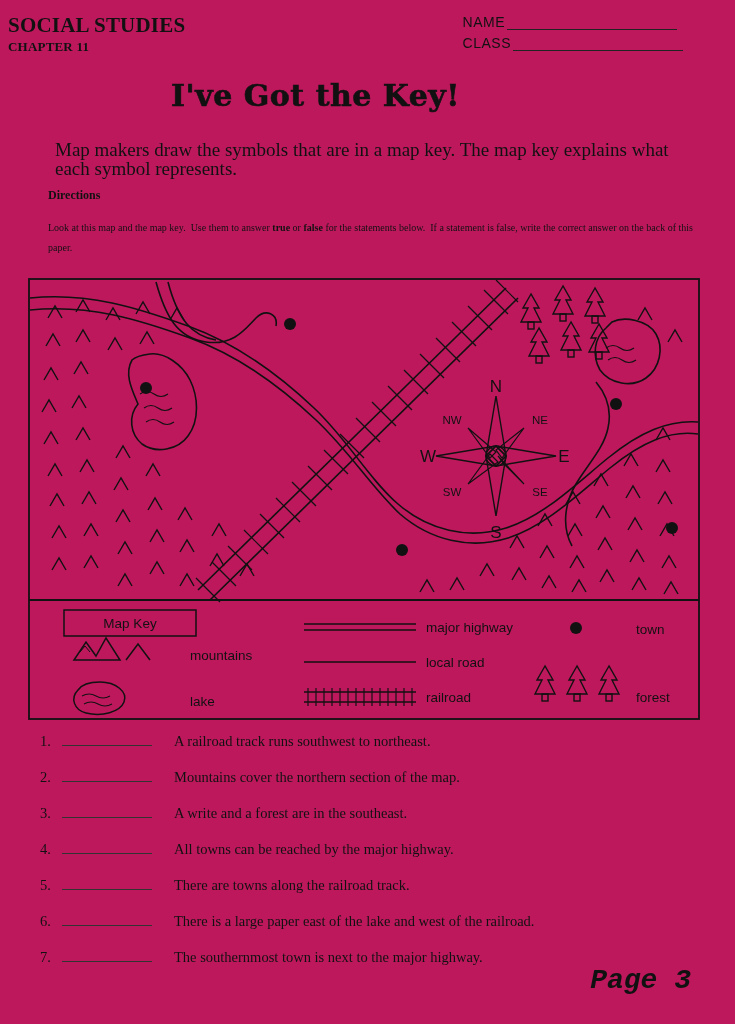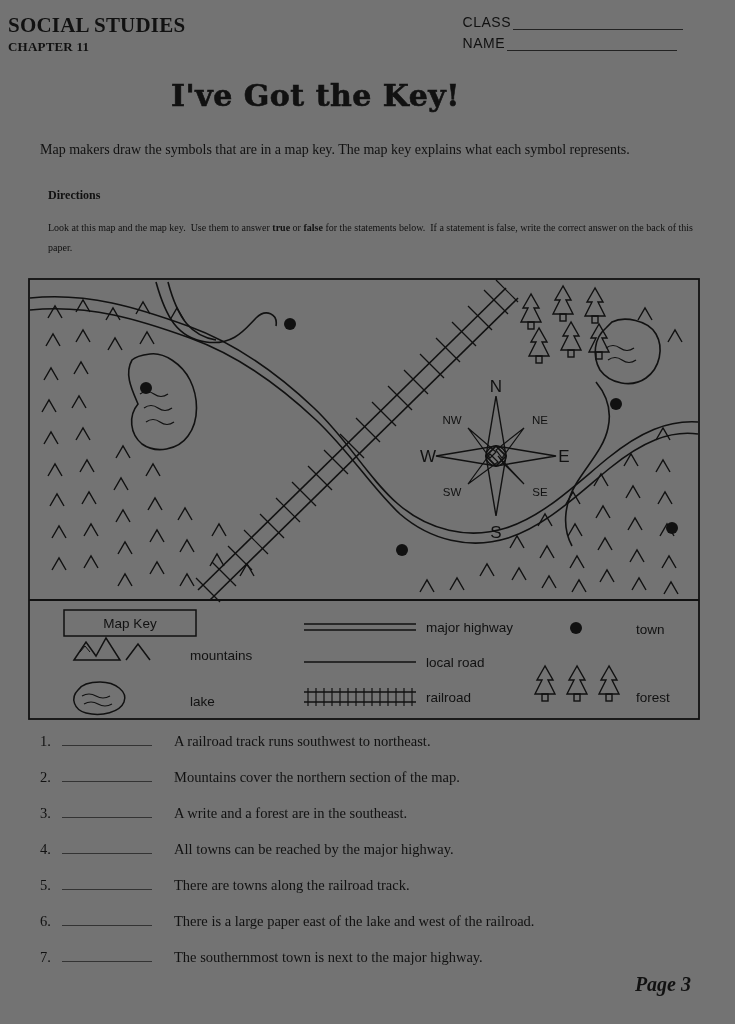--- a/index.html
+++ b/index.html
@@ -11,21 +11,21 @@
     width: 735px;
     height: 1024px;
     position: relative;
     font-family: "Liberation Serif", serif;
     color: #111;
     overflow: hidden;
   }
   .page {
     position: absolute;
     inset: 0;
-    background: #737373;
+    background: #be185d;
   }
 
   
   .hdr-left {
     position: absolute;
     left: 8px;
     top: 14px;
     font-family: "Liberation Serif", serif;
     font-weight: bold;
     letter-spacing: 0.2px;
@@ -62,23 +62,23 @@
     font-family: "DejaVu Serif", serif;
     font-weight: bold;
     font-size: 30px;
     letter-spacing: 0.5px;
     -webkit-text-stroke: 0.6px #111;
   }
 
   .intro {
     position: absolute;
     top: 140px;
-    left: 40px;
+    left: 55px;
     width: 640px;
-    font-size: 14px;
+    font-size: 19px;
     line-height: 19px;
   }
   .dir-label {
     position: absolute;
     top: 188px;
     left: 48px;
     font-size: 12px;
     font-weight: bold;
   }
   .dir-text {
@@ -119,46 +119,46 @@
     border-bottom: 1.2px solid #333;
     height: 13px;
     margin-right: 22px;
   }
   .q-text { flex: 1; }
 
   .page-num {
     position: absolute;
     right: 44px;
     bottom: 28px;
-    font-family: Liberation Serif, serif;
+    font-family: Liberation Mono, monospace;
     font-style: italic;
-    font-size: 20px;
+    font-size: 28px;
     font-weight: bold;
   }
   .mtxt-sm { font-family: "Liberation Sans", sans-serif; font-size: 11.5px; fill: #111; }
   .mtxt-big { font-family: "Liberation Sans", sans-serif; font-size: 17px; fill: #111; }
   .mtxt-key { font-family: "Liberation Sans", sans-serif; font-size: 13.5px; fill: #111; }
 </style>
 </head>
 <body>
 
 <div class="page">
 
   <div class="hdr-left">
     <div class="l1">SOCIAL STUDIES</div>
     <div class="l2">CHAPTER 11</div>
   </div>
 
   <div class="hdr-right">
     <div class="row">
+      <span class="lbl">NAME</span>
+      <span class="rule"></span>
+    </div>
+    <div class="row">
       <span class="lbl">CLASS</span>
-      <span class="rule"></span>
-    </div>
-    <div class="row">
-      <span class="lbl">NAME</span>
       <span class="rule"></span>
     </div>
   </div>
 
   <div class="title">I've Got the Key!</div>
 
   <div class="intro">Map makers draw the symbols that are in a map key.  The map key explains what each symbol represents.</div>
 
   <div class="dir-label">Directions</div>
   <div class="dir-text">

